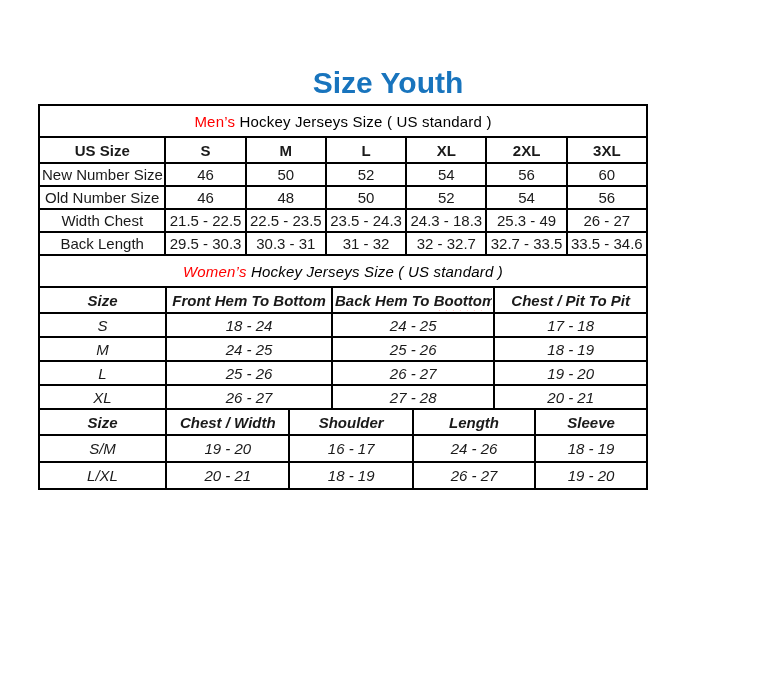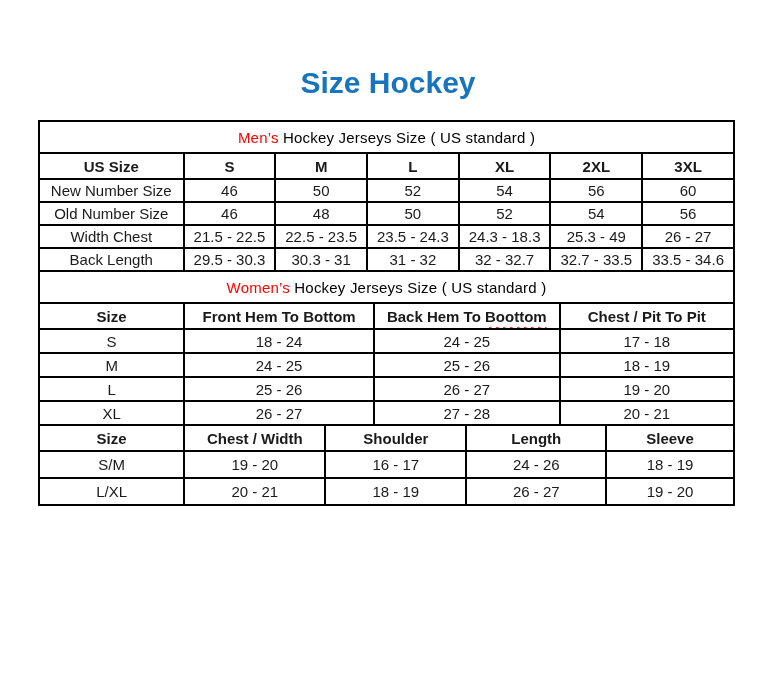--- a/index.html
+++ b/index.html
@@ -19,29 +19,29 @@
   }
   .page-title {
     margin: 66px 0 0 0;
     text-align: center;
     color: var(--title-blue);
     font-size: 30px;
     line-height: 34px;
     font-weight: bold;
   }
   .tables-wrap {
-    margin: 20px 0 0 38px;
-    width: 697px;
+    margin: 4px 0 0 38px;
+    width: 610px;
   }
   table.size-table {
     border-collapse: collapse;
     width: 100%;
     table-layout: fixed;
   }
-  table.size-table + table.size-table { margin-top: -2px; }
+  table.size-table + table.size-table { margin-top: -2px; font-style: italic; }
   table.size-table td, table.size-table th {
     border: 2px solid var(--border-black);
     text-align: center;
     vertical-align: middle;
     padding: 0 2px;
     color: var(--text-black);
     overflow: hidden;
     white-space: nowrap;
   }
   .band-cell {
@@ -51,20 +51,21 @@
     font-weight: bold;
     letter-spacing: 0.2px;
   }
   .band-highlight { color: var(--accent-red); }
   .band-rest { color: #000000; }
   table.size-table th {
     height: 26px;
     font-size: 15px;
     font-weight: bold;
     background: #ffffff;
+    border-radius: 11px;
   }
   table.size-table td {
     font-size: 15px;
     font-weight: normal;
     background: #ffffff;
   }
   .t-men   tbody td { height: 23px; }
   .t-women tbody td { height: 24px; }
   .t-youth tbody td { height: 27px; }
   .t-youth .band-cell { height: 30px; }
@@ -73,21 +74,21 @@
     text-decoration-line: underline;
     text-decoration-style: wavy;
     text-decoration-color: var(--accent-red);
     text-decoration-thickness: 1px;
     text-underline-offset: 4px;
   }
 </style>
 </head>
 <body>
 
-<h1 class="page-title">Size Hockey</h1>
+<h1 class="page-title">Size Youth</h1>
 
 <div class="tables-wrap">
 
   <table class="size-table t-men">
     <colgroup>
       <col style="width:20.8%">
         <col>
         <col>
         <col>
         <col>

